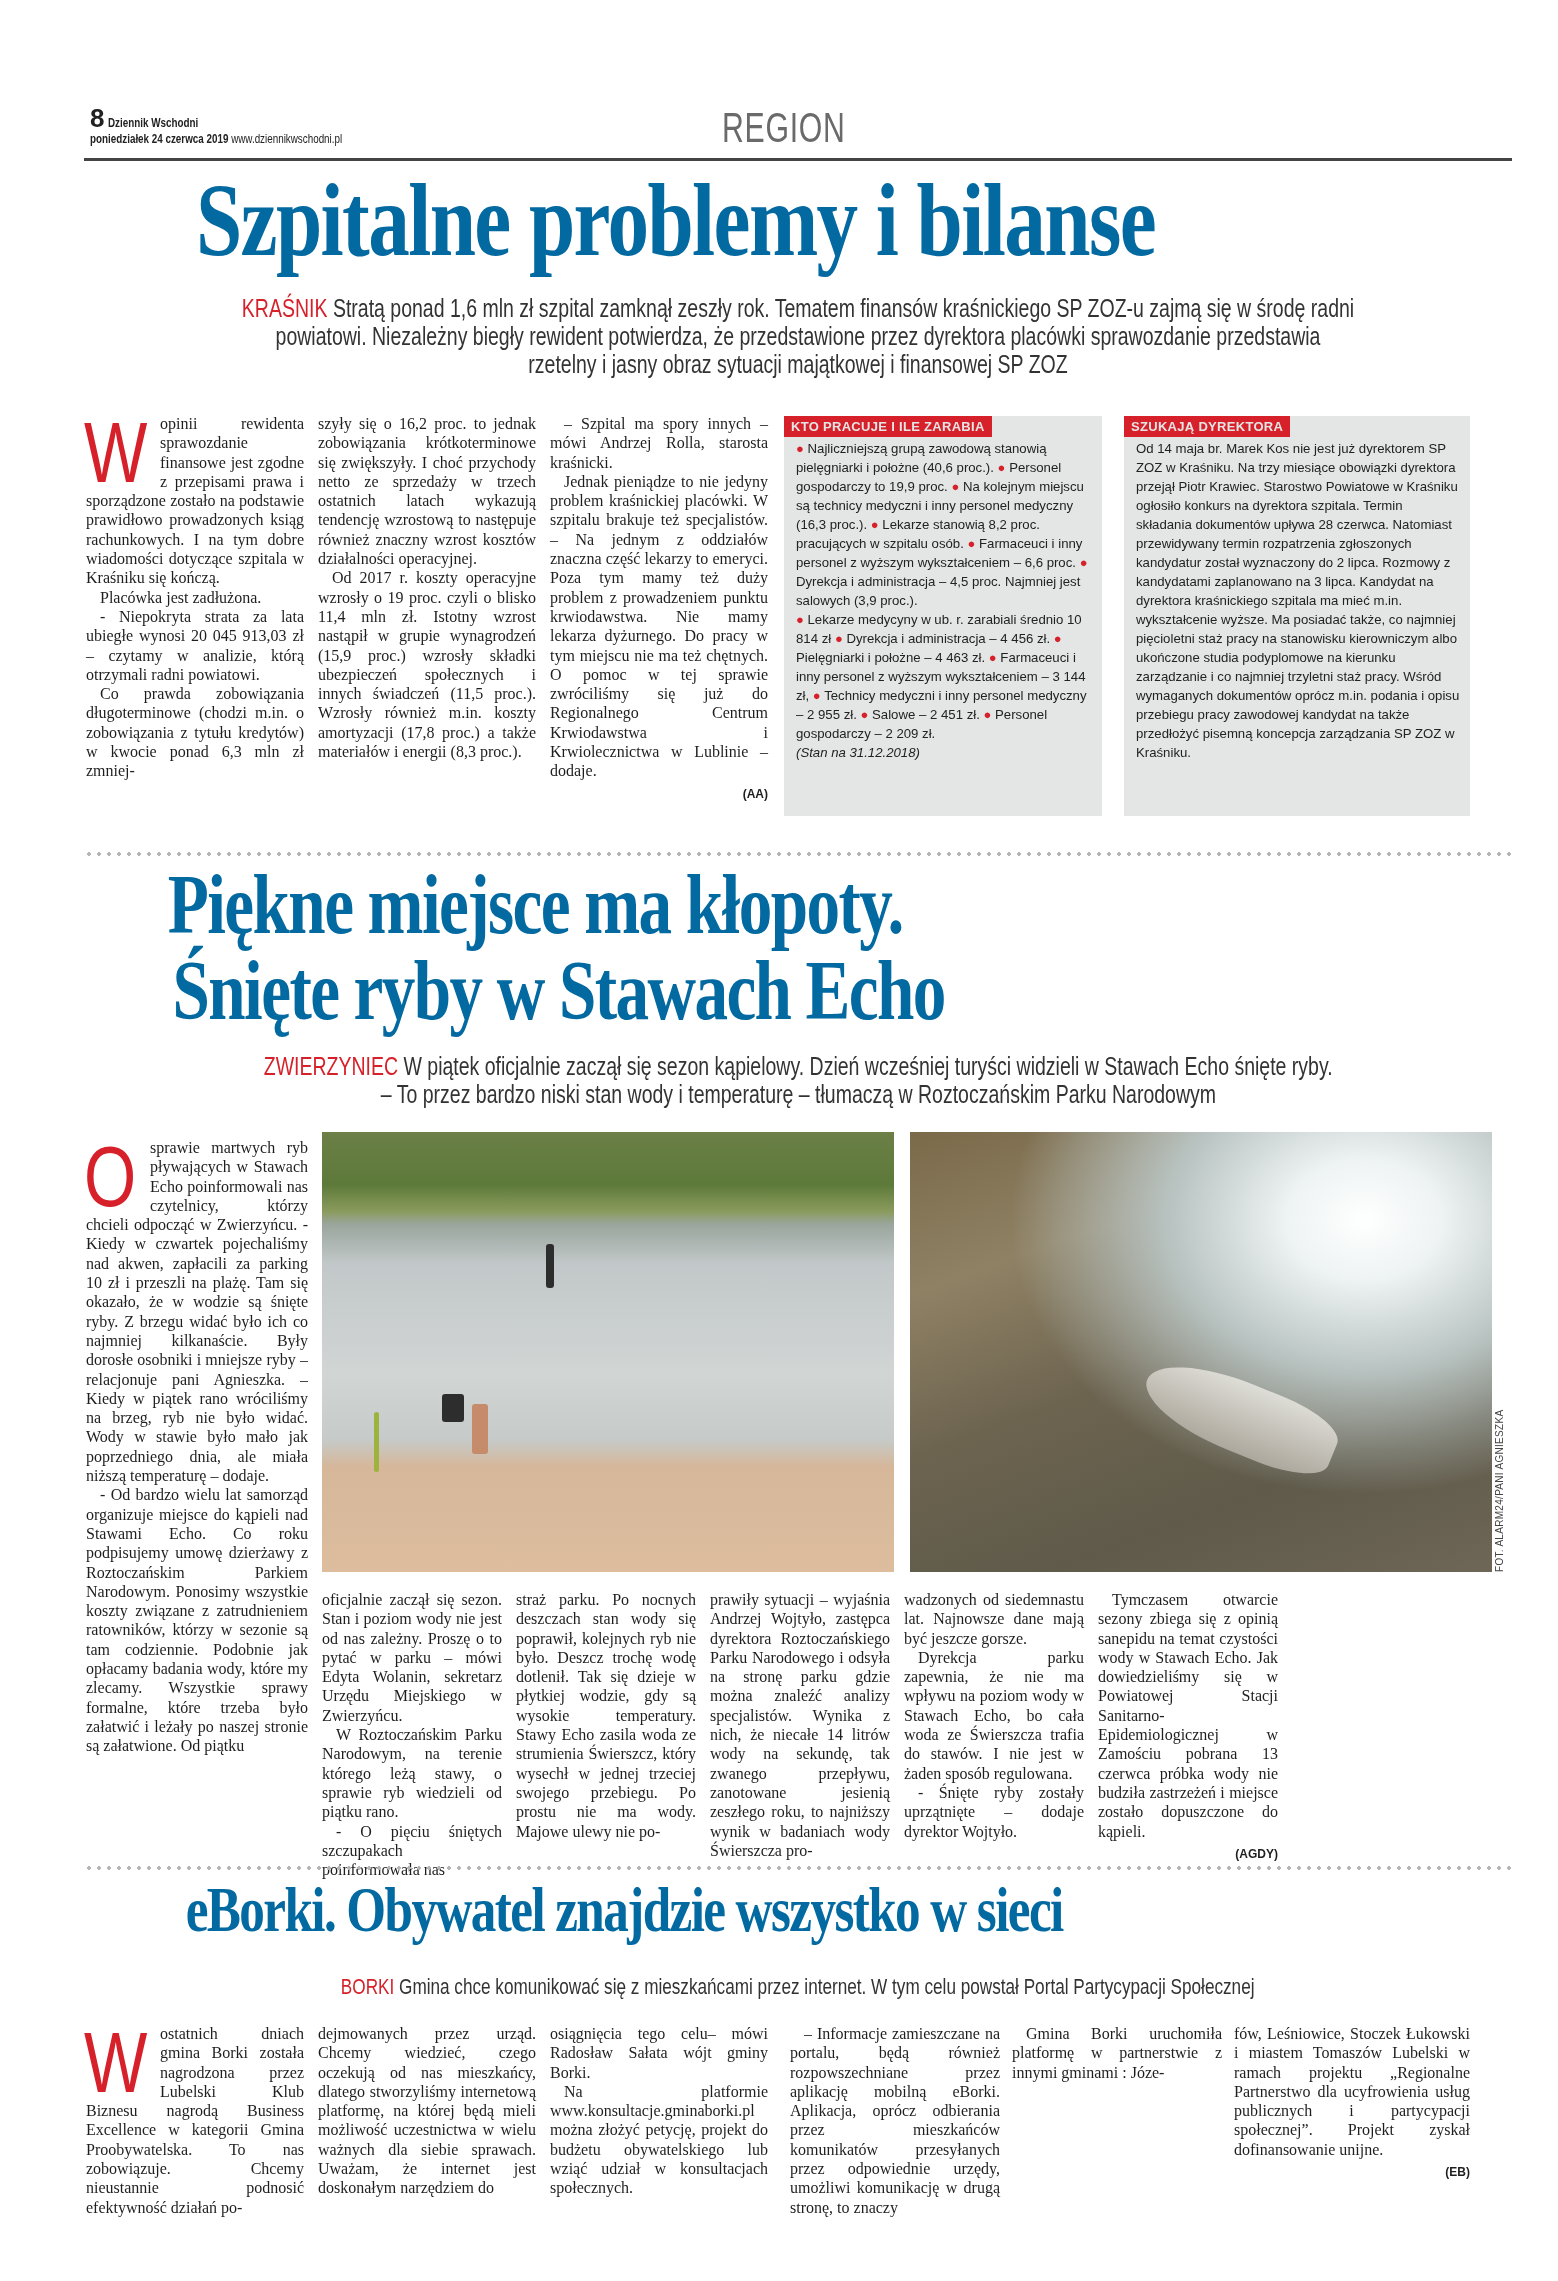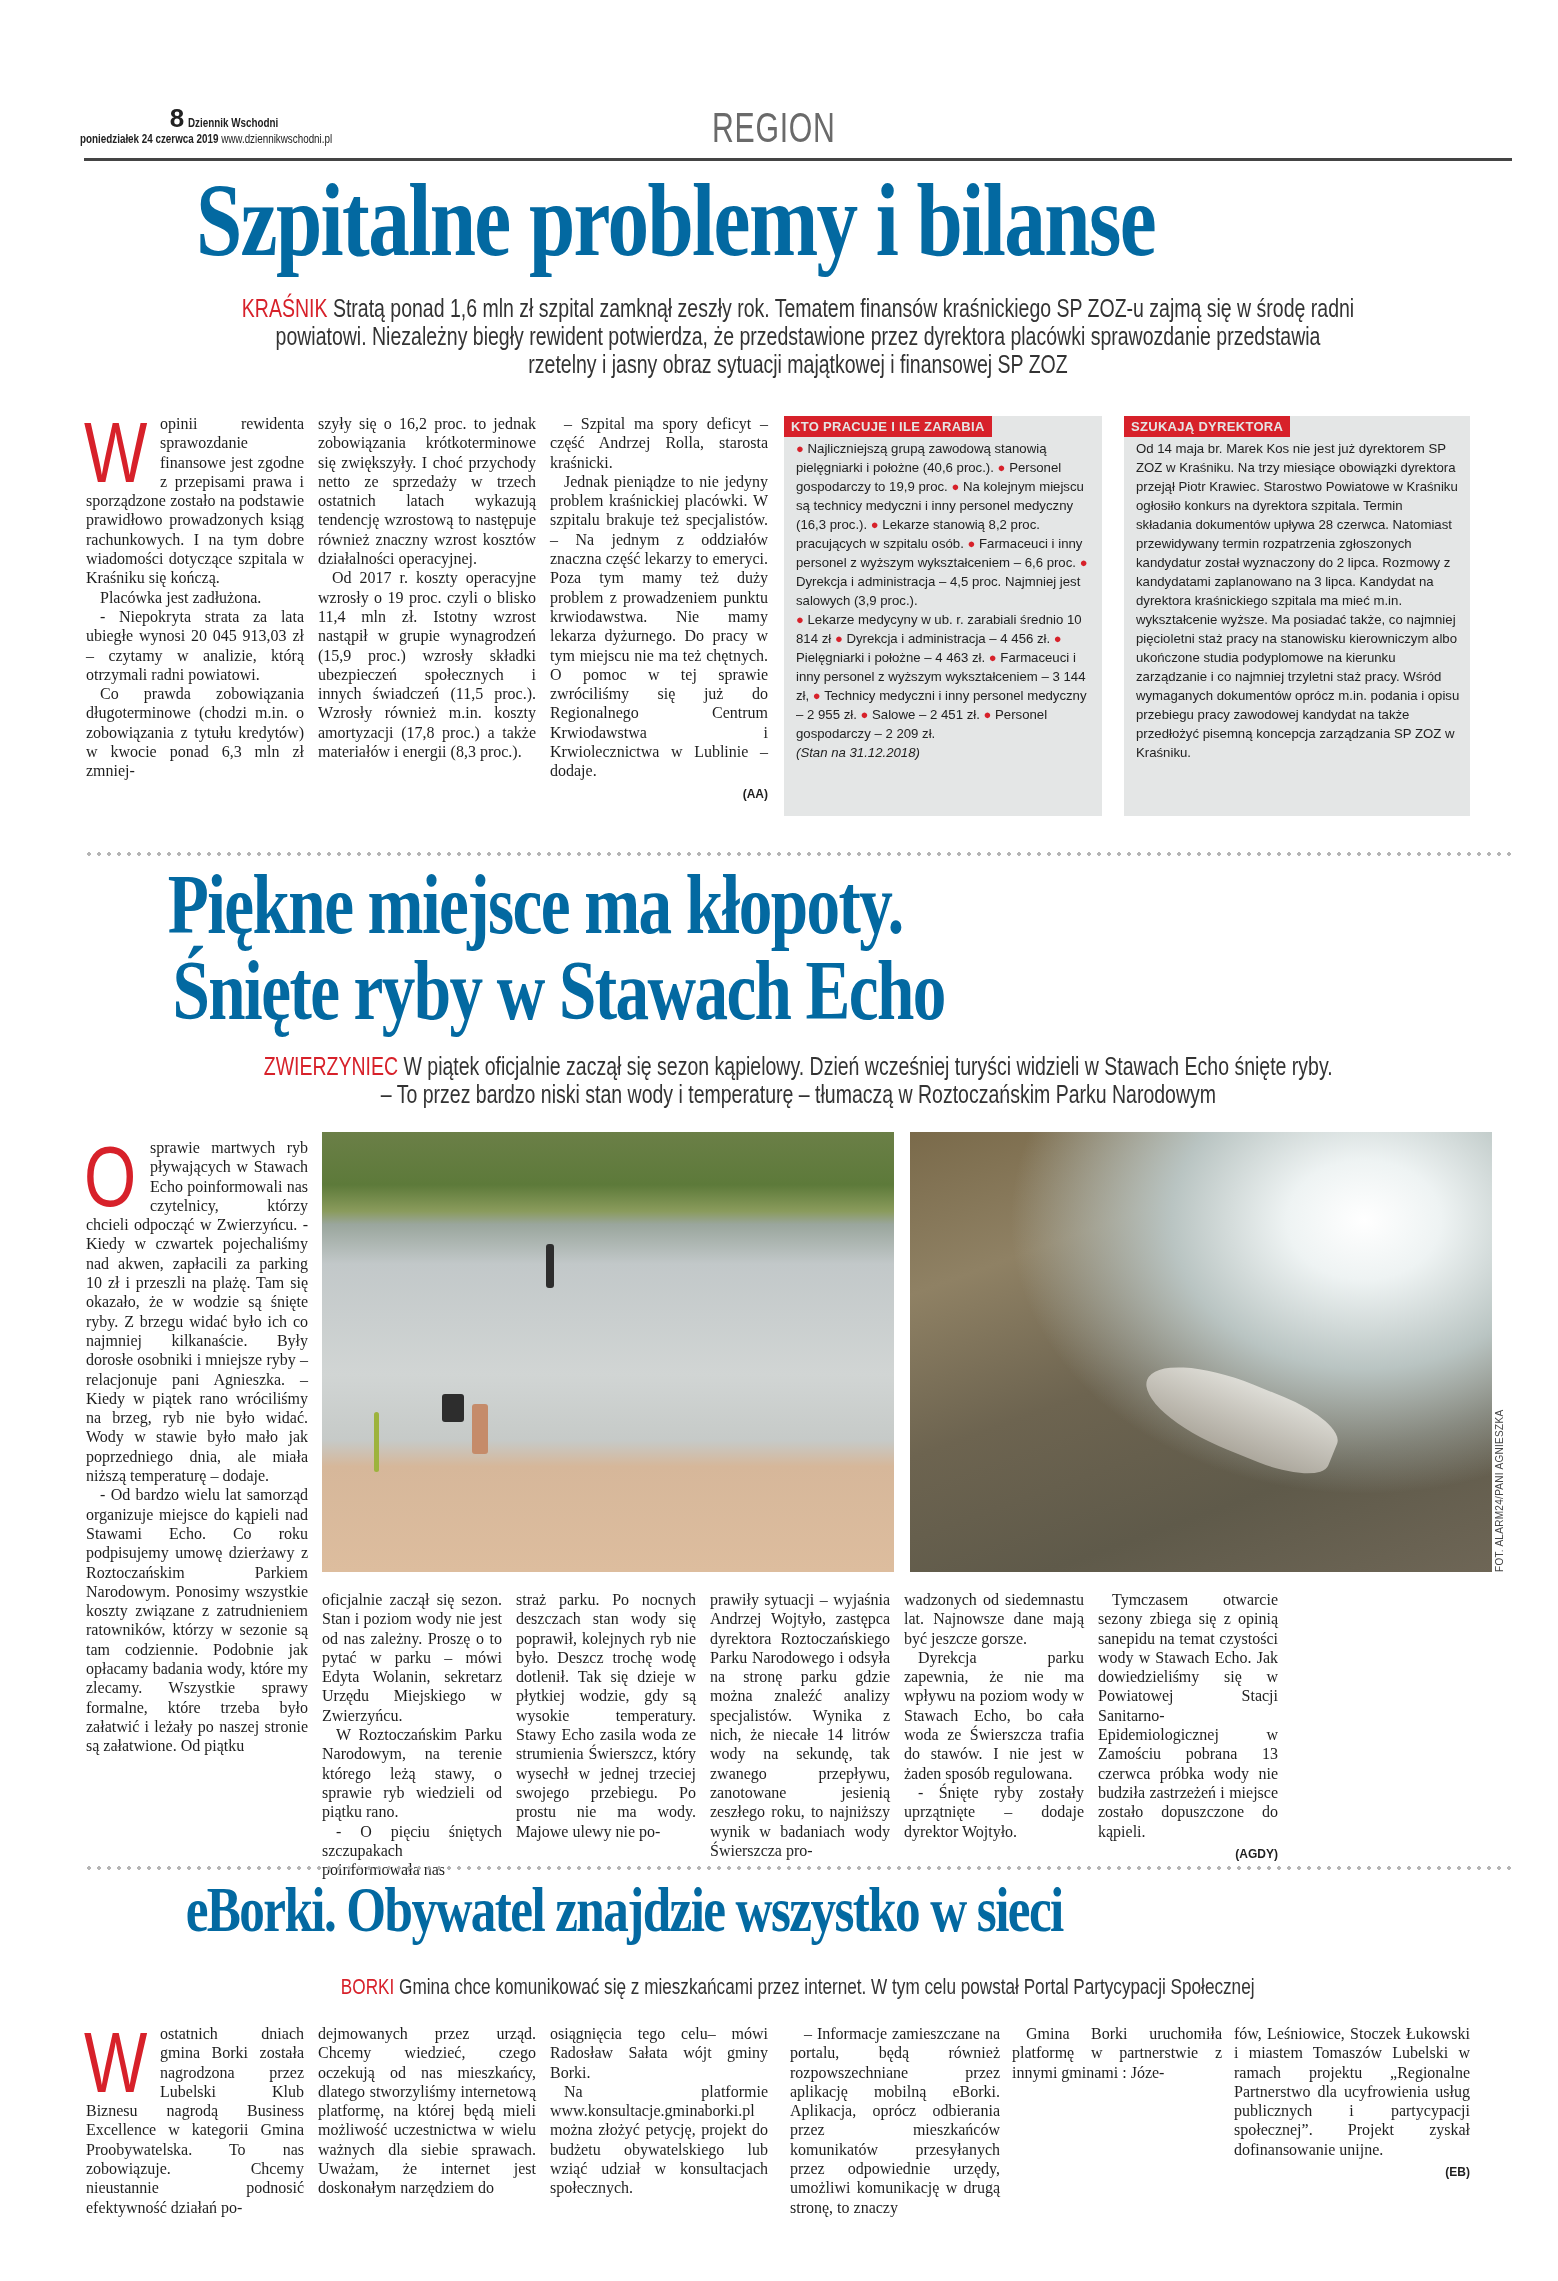--- a/index.html
+++ b/index.html
@@ -1,19 +1,19 @@
 <!DOCTYPE html>
 <html><head>
 <meta charset="utf-8">
 <style>
   * { box-sizing: border-box; margin: 0; padding: 0; }
   html, body { width: 1558px; height: 2281px; background: #ffffff; overflow: hidden; }
   body { position: relative; color: #1a1a1a; font-family: "Liberation Serif", "DejaVu Serif", serif; }
 
-  .masthead { position: absolute; left: 80px; top: 104px; width: 1428px; height: 56px; text-align: center; }
+  .masthead { position: absolute; left: 90px; top: 104px; width: 1428px; height: 56px; }
   .mh-left { position: absolute; left: 0; top: 0; font-family: "Liberation Sans", sans-serif; font-weight: bold; color: #222; line-height: 1.1; }
   .mh-left .pg { font-size: 26px; font-weight: bold; letter-spacing: -1px; }
   .mh-left .paper { font-size: 12px; transform: scaleX(0.82); transform-origin: left; display: inline-block; }
   .mh-left .date { font-size: 12px; display: block; transform: scaleX(0.82); transform-origin: left; white-space: nowrap; }
   .mh-left .url { font-weight: normal; }
   .mh-section { position: absolute; left: 632px; top: 0; font-family: "Liberation Sans", sans-serif; font-size: 42px; color: #6a6a6a; letter-spacing: 1px; transform: scaleX(0.72); transform-origin: left; font-weight: normal; }
   .rule-solid { position: absolute; left: 84px; top: 158px; width: 1428px; height: 3px; background: #444; }
 
   .headline { position: absolute; left: 76px; width: 1428px; text-align: left; font-family: "Liberation Serif", serif; font-weight: bold; color: #0369a1; letter-spacing: -2px; }
   .headline .inner { display: inline-block; transform: scaleX(0.8); transform-origin: center; white-space: nowrap; }
@@ -75,21 +75,21 @@
   <p class="noind">opinii rewidenta sprawozdanie finansowe jest zgodne z przepisami prawa i sporządzone zostało na podstawie prawidłowo prowadzonych ksiąg rachunkowych. I na tym dobre wiadomości dotyczące szpitala w Kraśniku się kończą.</p>
   <p>Placówka jest zadłużona.</p>
   <p>- Niepokryta strata za lata ubiegłe wynosi 20 045 913,03 zł – czytamy w analizie, którą otrzymali radni powiatowi.</p>
   <p>Co prawda zobowiązania długoterminowe (chodzi m.in. o zobowiązania z tytułu kredytów) w kwocie ponad 6,3 mln zł zmniej-</p>
 </div>
 <div class="col" style="left:318px; top:414px; width:218px;">
   <p class="noind">szyły się o 16,2 proc. to jednak zobowiązania krótkoterminowe się zwiększyły. I choć przychody netto ze sprzedaży w trzech ostatnich latach wykazują tendencję wzrostową to następuje również znaczny wzrost kosztów działalności operacyjnej.</p>
   <p>Od 2017 r. koszty operacyjne wzrosły o 19 proc. czyli o blisko 11,4 mln zł. Istotny wzrost nastąpił w grupie wynagrodzeń (15,9 proc.) wzrosły składki ubezpieczeń społecznych i innych świadczeń (11,5 proc.). Wzrosły również m.in. koszty amortyzacji (17,8 proc.) a także materiałów i energii (8,3 proc.).</p>
 </div>
 <div class="col" style="left:550px; top:414px; width:218px;">
-  <p>– Szpital ma spory deficyt – część Andrzej Rolla, starosta kraśnicki.</p>
+  <p>– Szpital ma spory innych – mówi Andrzej Rolla, starosta kraśnicki.</p>
   <p>Jednak pieniądze to nie jedyny problem kraśnickiej placówki. W szpitalu brakuje też specjalistów. – Na jednym z oddziałów znaczna część lekarzy to emeryci. Poza tym mamy też duży problem z prowadzeniem punktu krwiodawstwa. Nie mamy lekarza dyżurnego. Do pracy w tym miejscu nie ma też chętnych. O pomoc w tej sprawie zwróciliśmy się już do Regionalnego Centrum Krwiodawstwa i Krwiolecznictwa w Lublinie – dodaje.</p>
   <div class="credit">(AA)</div>
 </div>
 
 <div class="box" style="left:784px; top:416px; width:318px; height:400px;">
   <span class="box-tag">KTO PRACUJE I ILE ZARABIA</span>
   <div>
     <span class="bullet">●</span> <span>Najliczniejszą grupą zawodową stanowią pielęgniarki i położne (40,6 proc.).</span>
     <span class="bullet">●</span> <span>Personel gospodarczy to 19,9 proc.</span>
     <span class="bullet">●</span> <span>Na kolejnym miejscu są technicy medyczni i inny personel medyczny (16,3 proc.).</span>

